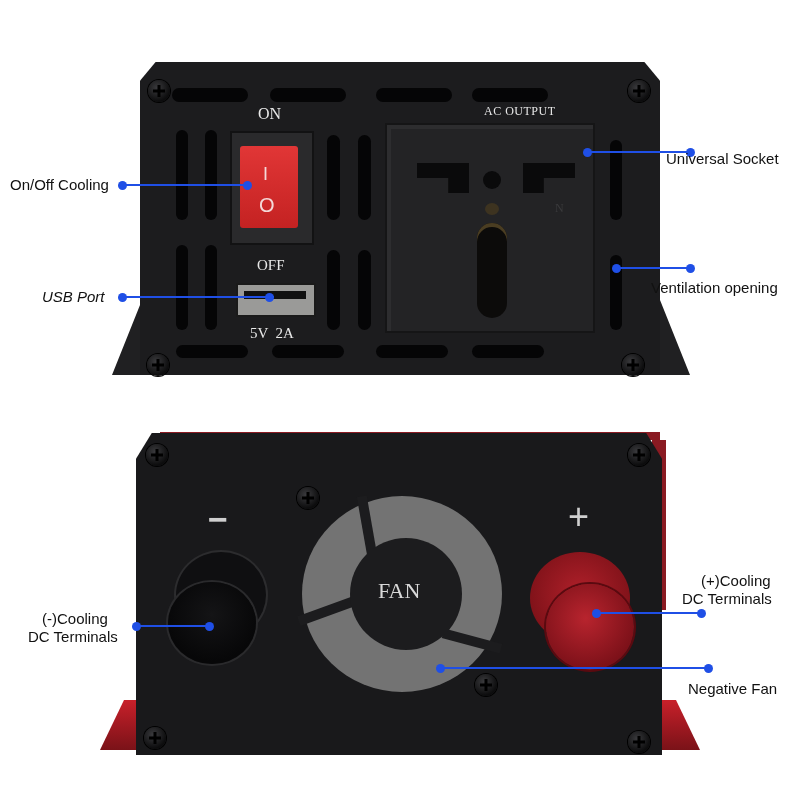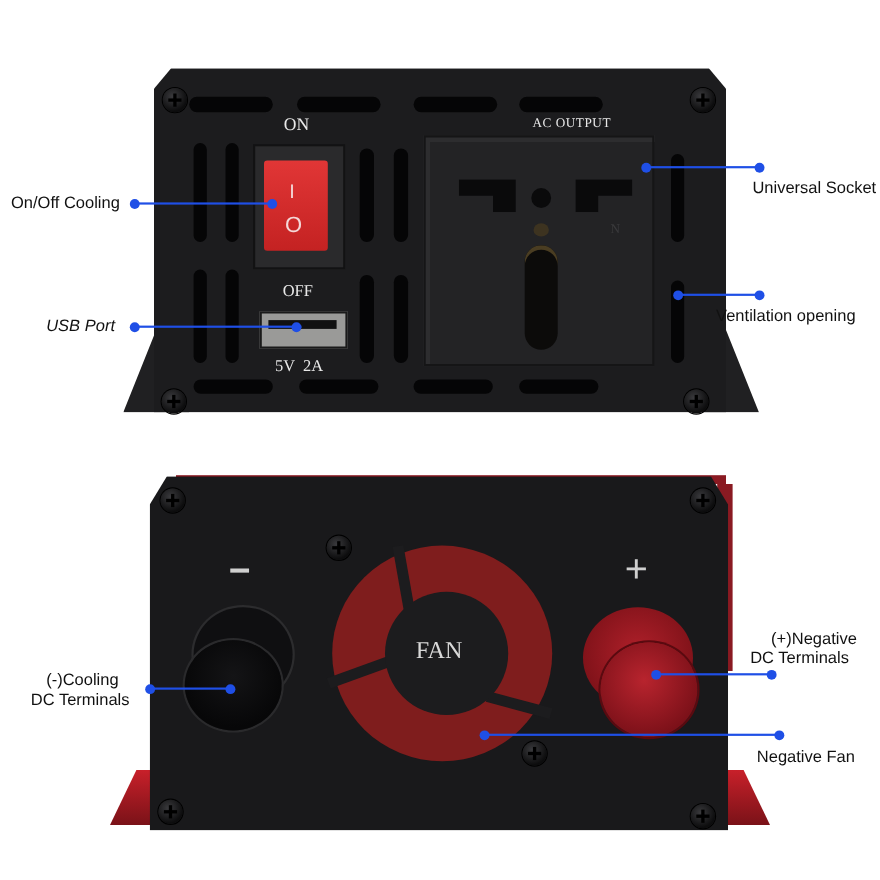--- a/index.html
+++ b/index.html
@@ -97,21 +97,21 @@
   <div class="screw" style="left:628px;top:731px;"></div>
 
   <div class="abs" style="left:208px;top:500px;color:#cfcfcf;font-size:34px;font-weight:bold;">−</div>
   <div class="abs" style="left:568px;top:496px;color:#cfcfcf;font-size:36px;">+</div>
 
   <div class="abs" style="left:168px;top:552px;width:100px;height:110px;">
     <div class="abs" style="left:8px;top:0;width:90px;height:86px;border-radius:50%;background:#0f0f11;box-shadow:0 0 0 2px #2c2c2e;"></div>
     <div class="abs" style="left:0;top:30px;width:88px;height:82px;border-radius:50%;background:radial-gradient(circle at 50% 40%,#141416,#070708 70%);box-shadow:0 0 0 2px #2a2a2c;"></div>
   </div>
 
-  <div class="abs" style="left:302px;top:496px;width:200px;height:196px;border-radius:50%;background:#7f1d1d;">
+  <div class="abs" style="left:302px;top:496px;width:200px;height:196px;border-radius:50%;background:#737373;">
     <div class="abs" style="left:60px;top:0;width:10px;height:60px;background:#1c1c1e;transform:rotate(-10deg);"></div>
     <div class="abs" style="left:-5px;top:110px;width:60px;height:10px;background:#1c1c1e;transform:rotate(-20deg);"></div>
     <div class="abs" style="left:140px;top:140px;width:60px;height:10px;background:#1c1c1e;transform:rotate(15deg);"></div>
     <div class="abs" style="left:48px;top:42px;width:112px;height:112px;border-radius:50%;background:#1c1c1e;"></div>
     <span class="abs serif" style="left:76px;top:82px;font-size:22px;color:#d8d8d8;">FAN</span>
   </div>
 
   <div class="abs" style="left:530px;top:552px;width:110px;height:120px;">
     <div class="abs" style="left:0;top:0;width:100px;height:92px;border-radius:50%;background:radial-gradient(circle at 50% 45%,#b0202a,#6e0d13);"></div>
     <div class="abs" style="left:16px;top:32px;width:88px;height:86px;border-radius:50%;background:radial-gradient(circle at 45% 40%,#b8242e,#7a1018 75%);box-shadow:0 0 0 2px #5a0a10;"></div>
@@ -124,34 +124,34 @@
 <div class="dot" style="left:243px;top:181px;"></div>
 
 <div class="callout-text" style="left:42px;top:288px;font-style:italic;">USB Port</div>
 <div class="dot" style="left:118px;top:293px;"></div>
 <div class="line" style="left:122px;top:296px;width:152px;"></div>
 <div class="dot" style="left:265px;top:293px;"></div>
 
 <div class="dot" style="left:583px;top:148px;"></div>
 <div class="line" style="left:587px;top:151px;width:104px;"></div>
 <div class="dot" style="left:686px;top:148px;"></div>
-<div class="callout-text" style="left:666px;top:162px;margin-left:18px;">Universal Socket</div>
+<div class="callout-text" style="left:666px;top:150px;">Universal Socket</div>
 
 <div class="dot" style="left:612px;top:264px;"></div>
 <div class="line" style="left:616px;top:267px;width:76px;"></div>
 <div class="dot" style="left:686px;top:264px;"></div>
 <div class="callout-text" style="left:651px;top:279px;">Ventilation opening</div>
 
 <div class="callout-text" style="left:42px;top:610px;">(-)Cooling</div>
 <div class="callout-text" style="left:28px;top:628px;">DC Terminals</div>
 <div class="dot" style="left:132px;top:622px;"></div>
 <div class="line" style="left:136px;top:625px;width:74px;"></div>
 <div class="dot" style="left:205px;top:622px;"></div>
 
-<div class="callout-text" style="left:701px;top:572px;">(+)Negative</div>
+<div class="callout-text" style="left:701px;top:572px;">(+)Cooling</div>
 <div class="callout-text" style="left:682px;top:590px;">DC Terminals</div>
 <div class="dot" style="left:592px;top:609px;"></div>
 <div class="line" style="left:596px;top:612px;width:106px;"></div>
 <div class="dot" style="left:697px;top:609px;"></div>
 
 <div class="dot" style="left:436px;top:664px;"></div>
 <div class="line" style="left:440px;top:667px;width:270px;"></div>
 <div class="dot" style="left:704px;top:664px;"></div>
 <div class="callout-text" style="left:688px;top:680px;">Negative Fan</div>
 

